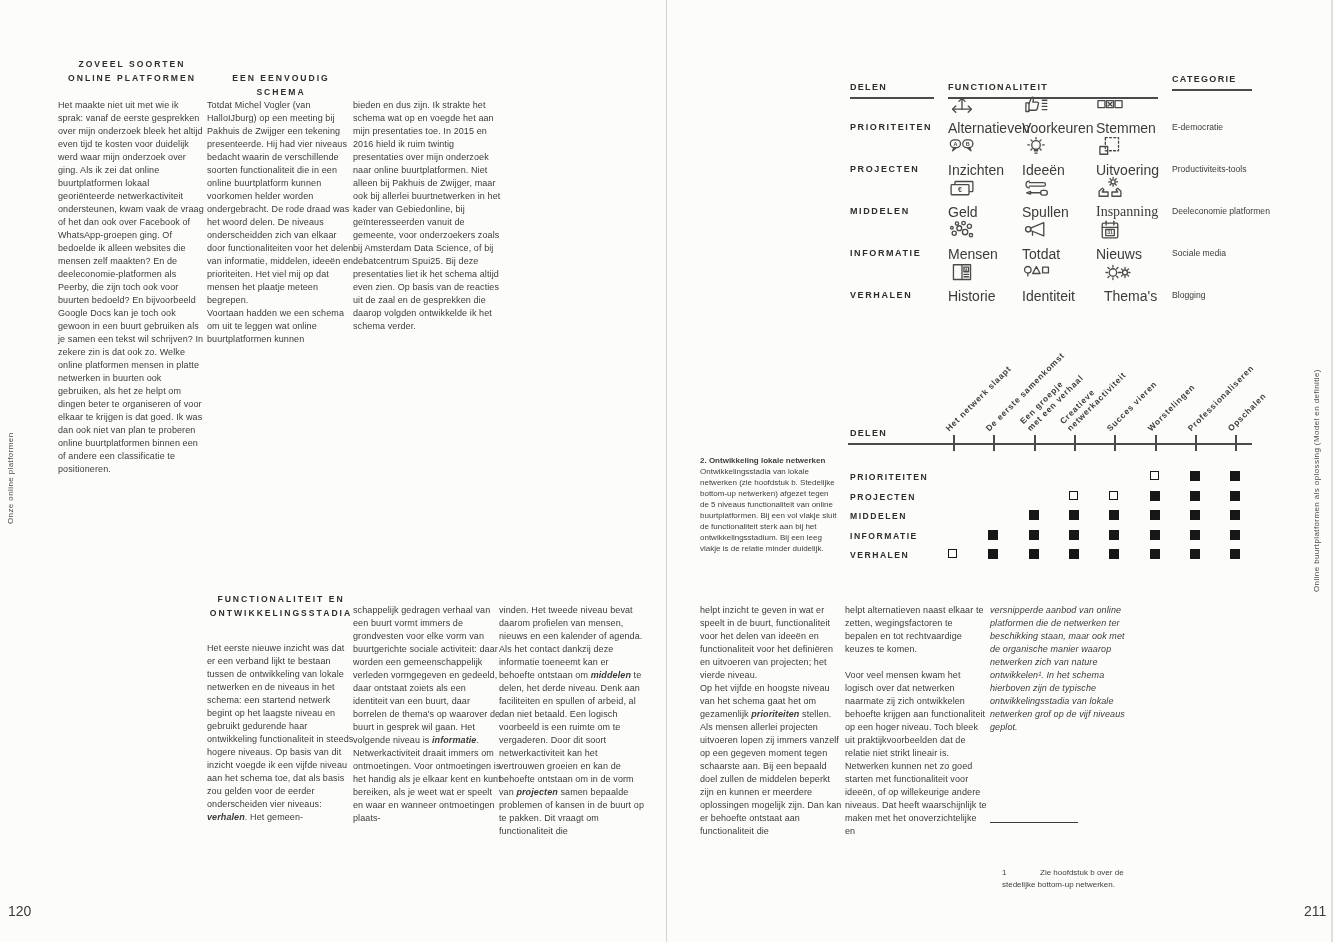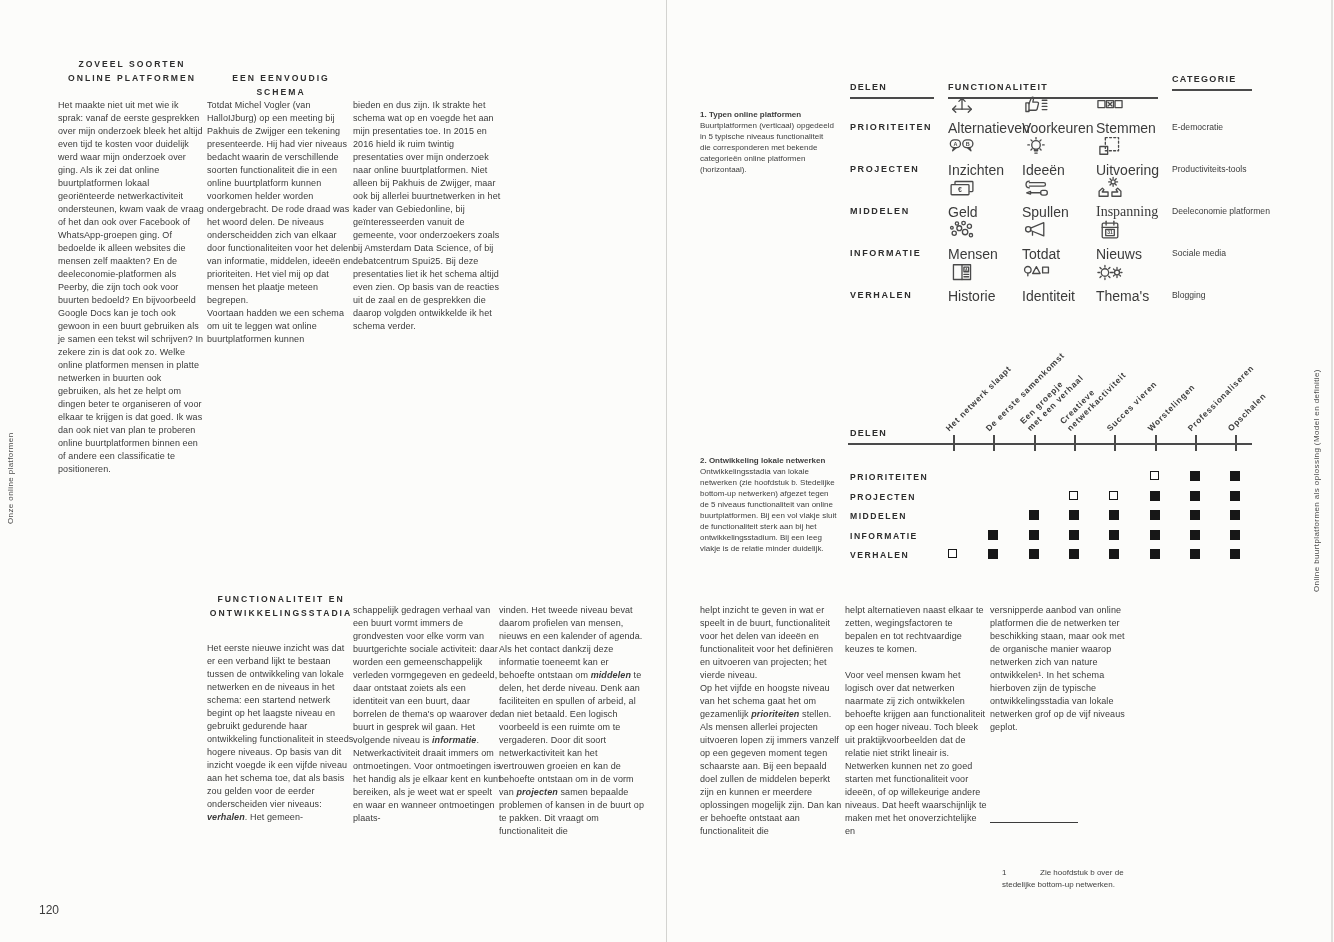--- a/index.html
+++ b/index.html
@@ -43,21 +43,21 @@
 
   .fn-rule { position:absolute; width:88px; height:0; border-top:1.2px solid #3b3b3b; }
   .fn { font-size:8px; line-height:11.5px; color:#3e3e3e; }
   .fn-marker { display:inline-block; width:38px; }
 
   .vlabel { position:absolute; writing-mode:vertical-rl; transform:rotate(180deg);
             font-size:8px; letter-spacing:0.4px; color:#4a4a4a; text-align:center; }
   .vlabel.vleft  { left:6px; top:393px; height:170px; }
   .vlabel.vright { left:1312px; top:336px; height:290px; }
 
-  .pagenum { position:absolute; font-size:12px; color:#3b3b3b;margin-left:31px; }
+  .pagenum { position:absolute; font-size:14px; color:#3b3b3b; }
   .pagenum.pleft { left:8px; top:903px; }
   .pagenum.pright { left:1304px; top:903px; }
 </style>
 </head>
 <body>
 
 <div class="spread">
   <div class="divider"></div>
   <div class="page-edge"></div>
 
@@ -73,24 +73,20 @@
   <div class="abs body" style="left:207px; top:99px; width:148px;"><span>Totdat Michel Vogler (van HalloIJburg) op een meeting bij Pakhuis de Zwijger een tekening presenteerde. Hij had vier niveaus bedacht waarin de verschillende soorten functionaliteit die in een online buurtplatform kunnen voorkomen helder worden ondergebracht. De rode draad was het woord delen. De niveaus onderscheidden zich van elkaar door functionaliteiten voor het delen van informatie, middelen, ideeën en prioriteiten. Het viel mij op dat mensen het plaatje meteen begrepen.
 Voortaan hadden we een schema om uit te leggen wat online buurtplatformen kunnen</span></div>
   <div class="abs body" style="left:353px; top:99px; width:148px;"><span>bieden en dus zijn. Ik strakte het schema wat op en voegde het aan mijn presentaties toe. In 2015 en 2016 hield ik ruim twintig presentaties over mijn onderzoek naar online buurtplatformen. Niet alleen bij Pakhuis de Zwijger, maar ook bij allerlei buurtnetwerken in het kader van Gebiedonline, bij geïnteresseerden vanuit de gemeente, voor onderzoekers zoals bij Amsterdam Data Science, of bij debatcentrum Spui25. Bij deze presentaties liet ik het schema altijd even zien. Op basis van de reacties uit de zaal en de gesprekken die daarop volgden ontwikkelde ik het schema verder.</span></div>
 
   <div class="abs heading" style="left:207px; top:592px; width:148px;">FUNCTIONALITEIT EN
 ONTWIKKELINGSSTADIA</div>
   <div class="abs body" style="left:207px; top:642px; width:148px;"><span>Het eerste nieuwe inzicht was dat er een verband lijkt te bestaan tussen de ontwikkeling van lokale netwerken en de niveaus in het schema: een startend netwerk begint op het laagste niveau en gebruikt gedurende haar ontwikkeling functionaliteit in steeds hogere niveaus. Op basis van dit inzicht voegde ik een vijfde niveau aan het schema toe, dat als basis zou gelden voor de eerder onderscheiden vier niveaus: </span><span class="em">verhalen</span><span>. Het gemeen-</span></div>
   <div class="abs body" style="left:353px; top:604px; width:148px;"><span>schappelijk gedragen verhaal van een buurt vormt immers de grondvesten voor elke vorm van buurtgerichte sociale activiteit: daar worden een gemeenschappelijk verleden vormgegeven en gedeeld, daar ontstaat zoiets als een identiteit van een buurt, daar borrelen de thema's op waarover de buurt in gesprek wil gaan. Het volgende niveau is </span><span class="em">informatie</span><span>. Netwerkactiviteit draait immers om ontmoetingen. Voor ontmoetingen is het handig als je elkaar kent en kunt bereiken, als je weet wat er speelt en waar en wanneer ontmoetingen plaats-</span></div>
   <div class="abs body" style="left:499px; top:604px; width:146px;"><span>vinden. Het tweede niveau bevat daarom profielen van mensen, nieuws en een kalender of agenda. Als het contact dankzij deze informatie toeneemt kan er behoefte ontstaan om </span><span class="em">middelen</span><span> te delen, het derde niveau. Denk aan faciliteiten en spullen of arbeid, al dan niet betaald. Een logisch voorbeeld is een ruimte om te vergaderen. Door dit soort netwerkactiviteit kan het vertrouwen groeien en kan de behoefte ontstaan om in de vorm van </span><span class="em">projecten</span><span> samen bepaalde problemen of kansen in de buurt op te pakken. Dit vraagt om functionaliteit die</span></div>
 
-  <div class="abs caption" style="left:700px; top:98px; width:134px;">
-    <span class="cap-title">1. Typen online platformen</span>
-    <span>Buurtplatformen (verticaal) opgedeeld in 5 typische niveaus functionaliteit die corresponderen met bekende categorieën online platformen (horizontaal).</span>
-  </div>
 
   <div class="abs colhdr" style="left:850px; top:82px; width:84px;">DELEN</div>
   <div class="abs colhdr" style="left:948px; top:82px; width:210px;">FUNCTIONALITEIT</div>
   <div class="abs colhdr" style="left:1172px; top:74px; width:80px;">CATEGORIE</div>
 
   <div class="f1rows">
       <div class="f1-row" style="top: 0px;">
         <div class="f1-level">PRIORITEITEN</div>
         <div class="f1-cell" style="left: 98px;">
           <div class="f1-icon">
@@ -300,21 +296,21 @@
               <g stroke="#4a4a4a" fill="none" stroke-width="1.7" stroke-linecap="round" stroke-linejoin="round">
                 <circle cx="7.5" cy="11.5" r="4.2"></circle>
                 <path d="M7.5 15.7 v3.5"></path>
                 <path d="M18.5 7.5 l4.8 8.8 h-9.6 z"></path>
                 <rect x="26.5" y="8" width="7.5" height="7.5"></rect>
               </g>
             </svg>
           </div>
           <div class="f1-il">Identiteit</div>
         </div>
-        <div class="f1-cell" style="left: 246px;">
+        <div class="f1-cell" style="left: 254px;">
           <div class="f1-icon">
             <svg viewBox="0 0 36 30" xmlns="http://www.w3.org/2000/svg">
               <g stroke="#4a4a4a" fill="none" stroke-width="1.7" stroke-linecap="round" stroke-linejoin="round">
                 <circle cx="11.5" cy="15" r="4.8"></circle>
                 <path d="M11.5 8.2 v-2.2 M11.5 21.8 v2.2 M4.7 15 h-2.2 M18.3 15 h2.2 M6.7 10.2 l-1.6 -1.6 M16.3 10.2 l1.6 -1.6 M6.7 19.8 l-1.6 1.6 M16.3 19.8 l1.6 1.6"></path>
                 <circle cx="27" cy="15" r="3.2"></circle>
                 <path d="M27 10.2 v-1.6 M27 19.8 v1.6 M22.2 15 h-1.6 M31.8 15 h1.6 M23.6 11.6 l-1.1 -1.1 M30.4 11.6 l1.1 -1.1 M23.6 18.4 l-1.1 1.1 M30.4 18.4 l1.1 1.1"></path>
               </g>
             </svg>
           </div>
@@ -410,19 +406,19 @@
         <div class="sq filled" style="left: 342px;"></div>
         <div class="sq filled" style="left: 382px;"></div>
       </div>
     </div>
 
   <div class="abs body" style="left:700px; top:604px; width:142px;"><span>helpt inzicht te geven in wat er speelt in de buurt, functionaliteit voor het delen van ideeën en functionaliteit voor het definiëren en uitvoeren van projecten; het vierde niveau.
 Op het vijfde en hoogste niveau van het schema gaat het om gezamenlijk </span><span class="em">prioriteiten</span><span> stellen. Als mensen allerlei projecten uitvoeren lopen zij immers vanzelf op een gegeven moment tegen schaarste aan. Bij een bepaald doel zullen de middelen beperkt zijn en kunnen er meerdere oplossingen mogelijk zijn. Dan kan er behoefte ontstaat aan functionaliteit die</span></div>
   <div class="abs body" style="left:845px; top:604px; width:142px;"><span>helpt alternatieven naast elkaar te zetten, wegingsfactoren te bepalen en tot rechtvaardige keuzes te komen.
 
 Voor veel mensen kwam het logisch over dat netwerken naarmate zij zich ontwikkelen behoefte krijgen aan functionaliteit op een hoger niveau. Toch bleek uit praktijkvoorbeelden dat de relatie niet strikt lineair is. Netwerken kunnen net zo goed starten met functionaliteit voor ideeën, of op willekeurige andere niveaus. Dat heeft waarschijnlijk te maken met het onoverzichtelijke en</span></div>
-  <div class="abs body" style="left:990px; top:604px; width:142px;"><span>versnipperde aanbod van online platformen die de netwerken ter beschikking staan, maar ook met de organische manier waarop netwerken zich van nature ontwikkelen¹. In het schema hierboven zijn de typische ontwikkelingsstadia van lokale netwerken grof op de vijf niveaus geplot.</span></div>
+  <div class="abs body" style="left:990px; top:604px; width:142px;font-style:italic;"><span>versnipperde aanbod van online platformen die de netwerken ter beschikking staan, maar ook met de organische manier waarop netwerken zich van nature ontwikkelen¹. In het schema hierboven zijn de typische ontwikkelingsstadia van lokale netwerken grof op de vijf niveaus geplot.</span></div>
 
   <div class="fn-rule" style="left:990px; top:822px;"></div>
   <div class="abs fn" style="left:990px; top:867px; width:150px;margin-left:12px;">
     <span class="fn-marker">1</span><span>Zie hoofdstuk b over de stedelijke bottom-up netwerken.</span>
   </div>
 </div>
 
 </body></html>

